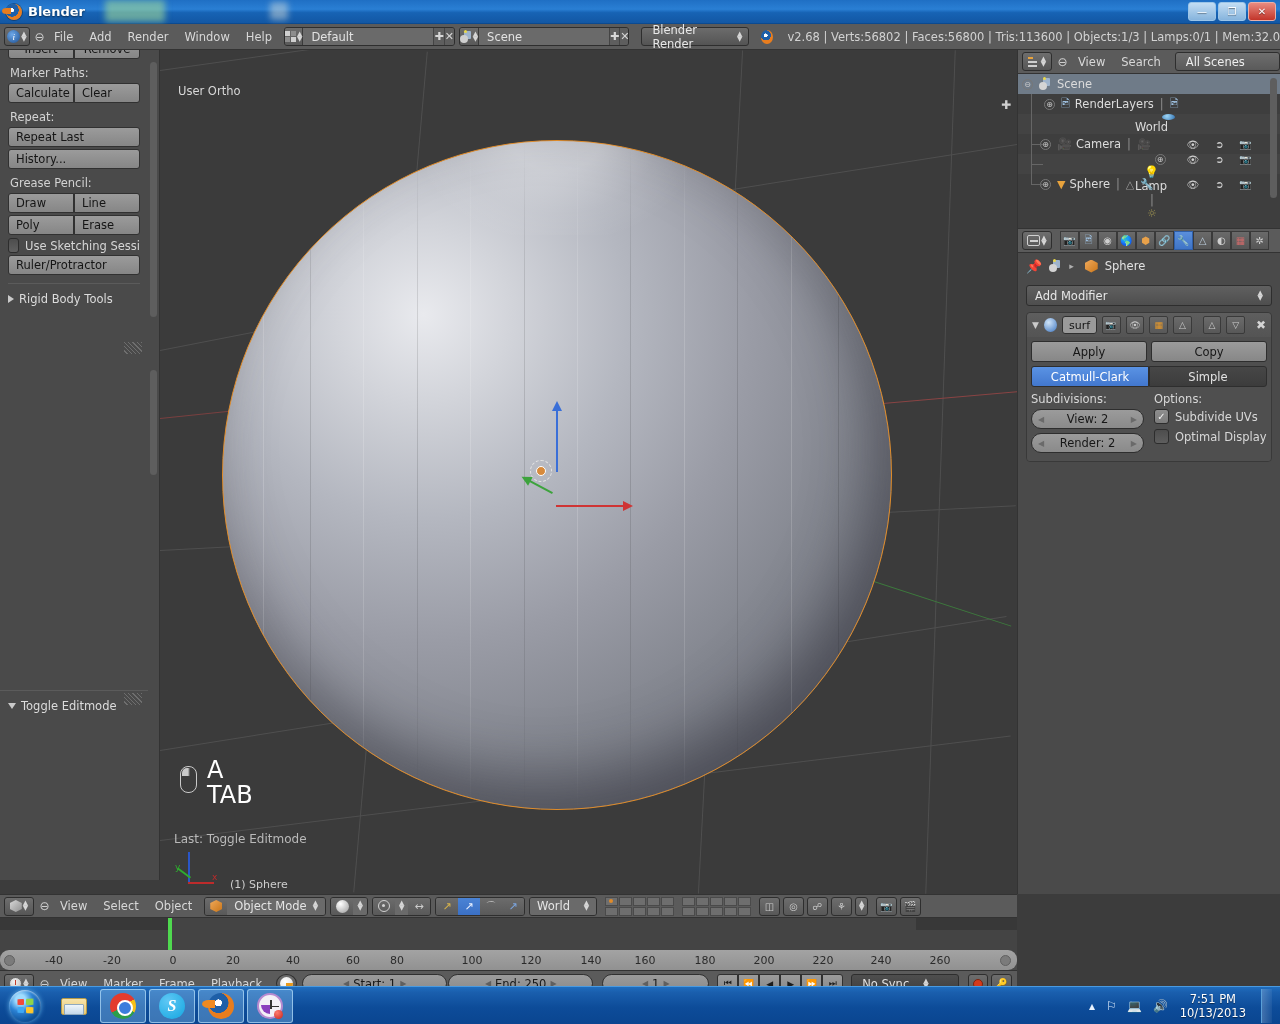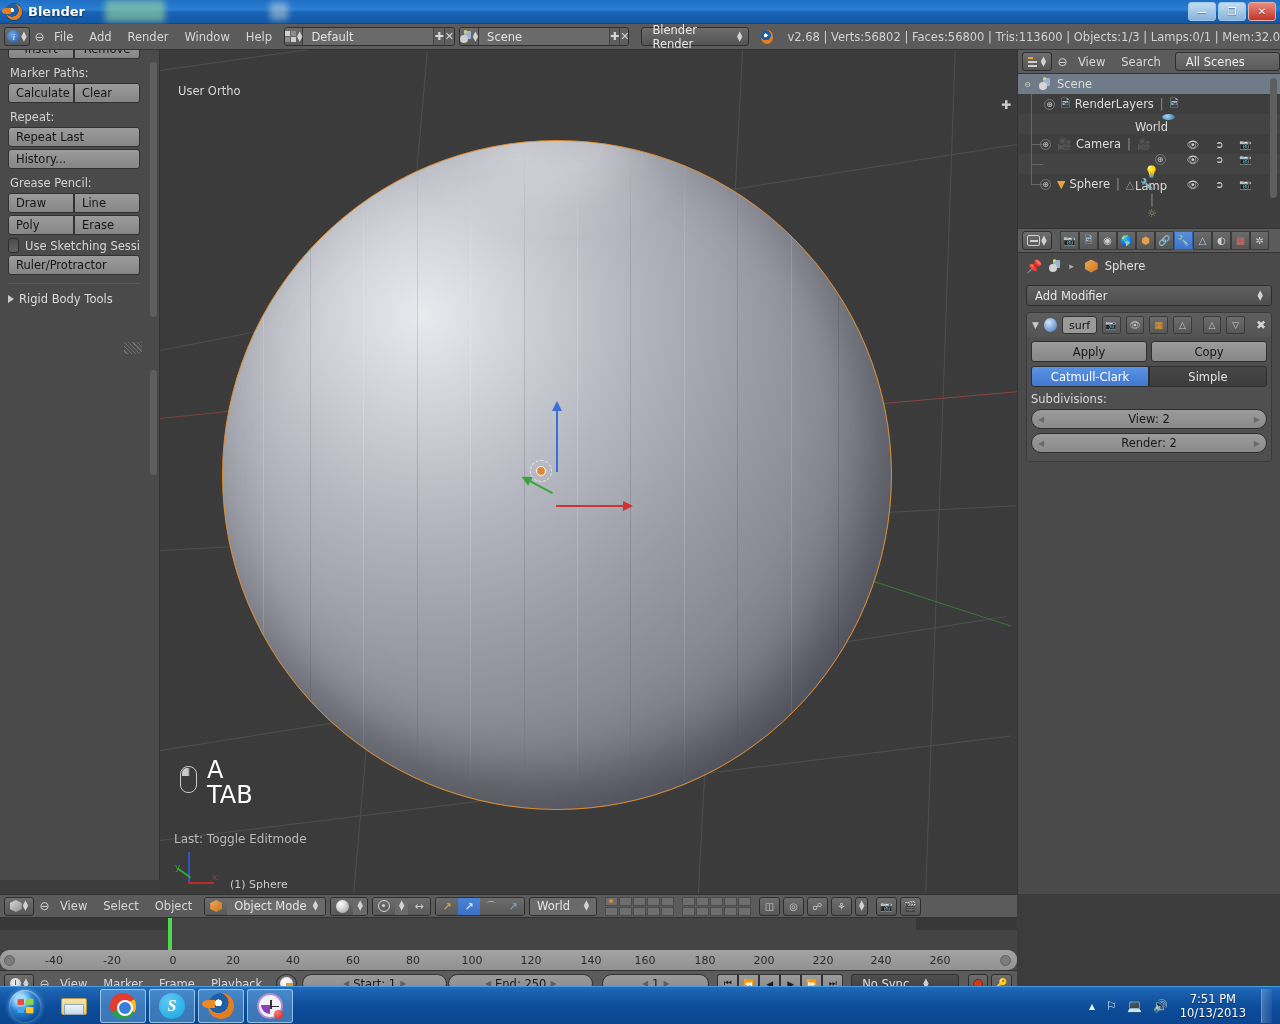--- a/index.html
+++ b/index.html
@@ -480,20 +480,27 @@
       <div class="divider"></div>
       <div class="paneltitle">
         <span class="tri-r"></span>
         <span>Rigid Body Tools</span>
         <span class="grip" style="top:292px;"></span>
       </div>
     </div>
     <div class="tp-scroll"></div>
     <div class="tp-scroll2"></div>
 
+    <div id="op-panel">
+      <div class="paneltitle" style="margin-top:8px;">
+        <span class="tri-d"></span>
+        <span>Toggle Editmode</span>
+        <span class="grip" style="top:2px;"></span>
+      </div>
+    </div>
   </div>
 
   <div id="viewport">
     <div id="vp-grid">
       <div class="gridline" style="left:0;top:20px;width:250px;height:1px;transform:rotate(-8deg);transform-origin:left;"></div>
       <div class="gridline" style="left:0;top:300px;width:420px;height:1px;transform:rotate(-11deg);transform-origin:left;"></div>
       <div class="gridline" style="left:440px;top:160px;width:430px;height:1px;transform:rotate(-9deg);transform-origin:left;"></div>
       <div class="gridline" style="left:0;top:500px;width:857px;height:1px;transform:rotate(-3deg);transform-origin:left;"></div>
       <div class="gridline" style="left:0;top:700px;width:857px;height:1px;transform:rotate(-9deg);transform-origin:left;"></div>
       <div class="gridline" style="left:0;top:790px;width:857px;height:1px;transform:rotate(-7deg);transform-origin:left;"></div>
@@ -676,21 +683,21 @@
       <div id="tl-play"></div>
       <div id="tl-ruler"></div>
       <div class="tl-knob" style="left:4px;"></div>
       <div class="tl-knob" style="left:1000px;"></div>
       <div class="tl-num" style="left:54px;">-40</div>
       <div class="tl-num" style="left:112px;">-20</div>
       <div class="tl-num" style="left:173px;">0</div>
       <div class="tl-num" style="left:233px;">20</div>
       <div class="tl-num" style="left:293px;">40</div>
       <div class="tl-num" style="left:353px;">60</div>
-      <div class="tl-num" style="left:413px;">80</div>
+      <div class="tl-num" style="left:397px;">80</div>
       <div class="tl-num" style="left:472px;">100</div>
       <div class="tl-num" style="left:531px;">120</div>
       <div class="tl-num" style="left:591px;">140</div>
       <div class="tl-num" style="left:645px;">160</div>
       <div class="tl-num" style="left:705px;">180</div>
       <div class="tl-num" style="left:764px;">200</div>
       <div class="tl-num" style="left:823px;">220</div>
       <div class="tl-num" style="left:881px;">240</div>
       <div class="tl-num" style="left:940px;">260</div>
     </div>
@@ -947,20 +954,31 @@
               <span class="la">◀</span>
               <span>View: 2</span>
               <span class="ra">▶</span>
             </div>
             <div class="numfld">
               <span class="la">◀</span>
               <span>Render: 2</span>
               <span class="ra">▶</span>
             </div>
           </div>
+          <div class="col">
+            <div class="collab">Options:</div>
+            <div class="optrow">
+              <div class="optbox">✓</div>
+              <span>Subdivide UVs</span>
+            </div>
+            <div class="optrow">
+              <div class="optbox off"></div>
+              <span>Optimal Display</span>
+            </div>
+          </div>
         </div>
       </div>
     </div>
   </div>
 
 </div>
 
 <div id="taskbar">
   <div id="startorb">
     <div class="orb">

